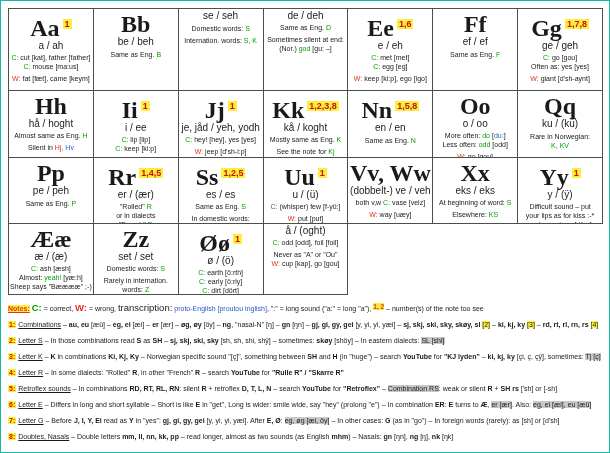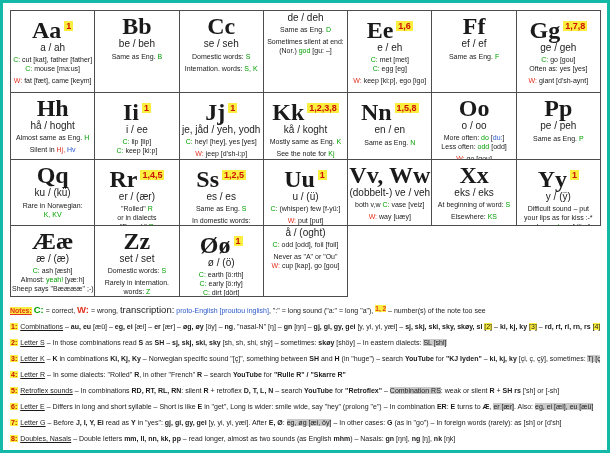--- a/index.html
+++ b/index.html
@@ -1,21 +1,21 @@
 <!DOCTYPE html>
 <html><head>
 <meta charset="utf-8">
 <style>
   html,body{margin:0;padding:0;background:#e8e8e8;}
   .frame{
     position:relative;
     box-sizing:border-box;
     width:610px;height:453px;
     background:#ffffff;
-    border:3px solid #14b8a6;
+    border:1px solid #14b8a6;
     padding:7px 7px 4px 7px;
     overflow:hidden;
     font-family:"Liberation Sans", sans-serif;
     color:#1a1a1a;
   }
   
   .grid{
     display:grid;
     grid-template-columns:repeat(7,1fr);
     grid-template-rows:82px 67px 66px 71px;
@@ -101,21 +101,20 @@
         <div class="line fitline"><span class="fit-inner"><span class="c-g">C:</span><span class=""> cut [kat], father [father]</span></span></div>
         <div class="line fitline"><span class="fit-inner"><span class="c-g">C:</span><span class=""> mouse [ma:us]</span></span></div>
         <div class="line fitline gap"><span class="fit-inner"><span class="c-r">W:</span><span class=""> fat [fæt], came [keym]</span></span></div>
       </div>
       <div class="cell">
         <div class="letter"><span class="fit-inner"><span>Bb</span></span></div>
         <div class="name fitline"><span class="fit-inner">be / beh</span></div>
         <div class="line fitline gap"><span class="fit-inner"><span class="">Same as Eng. </span><span class="c-g">B</span></span></div>
       </div>
       <div class="cell">
-        <div class="letter"><span class="fit-inner"><span>Cc</span></span></div>
         <div class="name fitline"><span class="fit-inner">se / seh</span></div>
         <div class="line fitline gap"><span class="fit-inner"><span class="">Domestic words: </span><span class="c-g">S</span></span></div>
         <div class="line fitline gap"><span class="fit-inner"><span class="">Internation. words: </span><span class="c-g">S, K</span></span></div>
       </div>
       <div class="cell">
         <div class="name fitline"><span class="fit-inner">de / deh</span></div>
         <div class="line fitline"><span class="fit-inner"><span class="">Same as Eng. </span><span class="c-g">D</span></span></div>
         <div class="line fitline gap"><span class="fit-inner"><span class="">Sometimes silent at end:</span></span></div>
         <div class="line fitline"><span class="fit-inner"><span class="">(Nor.) </span><span class="c-g">god</span><span class=""> [gu: –]</span></span></div>
       </div>
@@ -169,29 +168,29 @@
         <div class="line fitline gap"><span class="fit-inner"><span class="">Same as Eng. </span><span class="c-g">N</span></span></div>
       </div>
       <div class="cell">
         <div class="letter"><span class="fit-inner"><span>Oo</span></span></div>
         <div class="name fitline"><span class="fit-inner">o / oo</span></div>
         <div class="line fitline"><span class="fit-inner"><span class="">More often: </span><span class="c-g">do</span><span class=""> [</span><span class="c-b">du:</span><span class="">]</span></span></div>
         <div class="line fitline"><span class="fit-inner"><span class="">Less often: </span><span class="c-g">odd</span><span class=""> [odd]</span></span></div>
         <div class="line fitline gap"><span class="fit-inner"><span class="c-r">W:</span><span class=""> go [gou]</span></span></div>
       </div>
       <div class="cell">
-        <div class="letter"><span class="fit-inner"><span>Pp</span></span></div>
-        <div class="name fitline"><span class="fit-inner">pe / peh</span></div>
-        <div class="line fitline gap"><span class="fit-inner"><span class="">Same as Eng. </span><span class="c-g">P</span></span></div>
-      </div>
-      <div class="cell">
         <div class="letter"><span class="fit-inner"><span>Qq</span></span></div>
         <div class="name fitline"><span class="fit-inner">ku / (kü)</span></div>
         <div class="line fitline gap"><span class="fit-inner"><span class="">Rare in Norwegian:</span></span></div>
         <div class="line fitline"><span class="fit-inner"><span class="c-g">K, KV</span></span></div>
+      </div>
+      <div class="cell">
+        <div class="letter"><span class="fit-inner"><span>Pp</span></span></div>
+        <div class="name fitline"><span class="fit-inner">pe / peh</span></div>
+        <div class="line fitline gap"><span class="fit-inner"><span class="">Same as Eng. </span><span class="c-g">P</span></span></div>
       </div>
       <div class="cell">
         <div class="letter"><span class="fit-inner"><span>Rr</span><span class="sup">1,4,5</span></span></div>
         <div class="name fitline"><span class="fit-inner">er / (ær)</span></div>
         <div class="line fitline"><span class="fit-inner"><span class="">"Rolled" </span><span class="c-g">R</span></span></div>
         <div class="line fitline"><span class="fit-inner"><span class="">or in dialects</span></span></div>
         <div class="line fitline"><span class="fit-inner"><span class="">"French" </span><span class="c-g">R</span></span></div>
       </div>
       <div class="cell">
         <div class="letter"><span class="fit-inner"><span>Ss</span><span class="sup">1,2,5</span></span></div>

